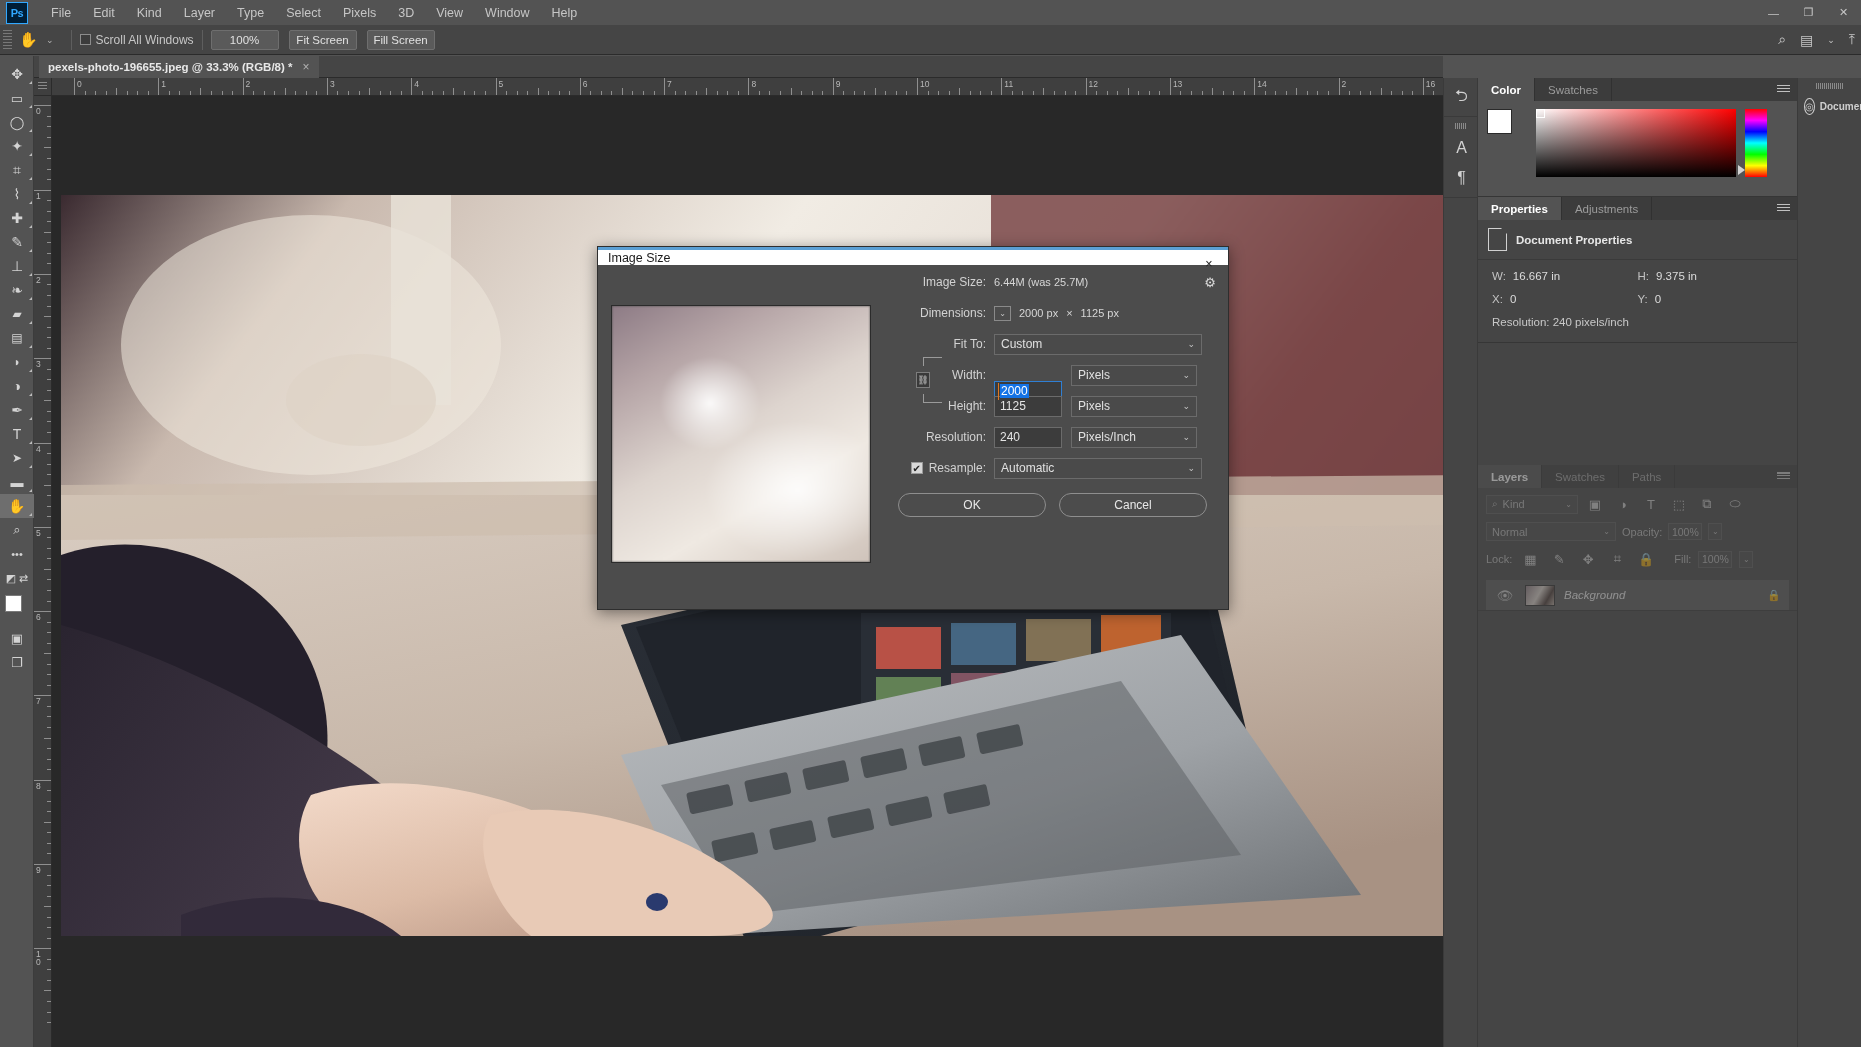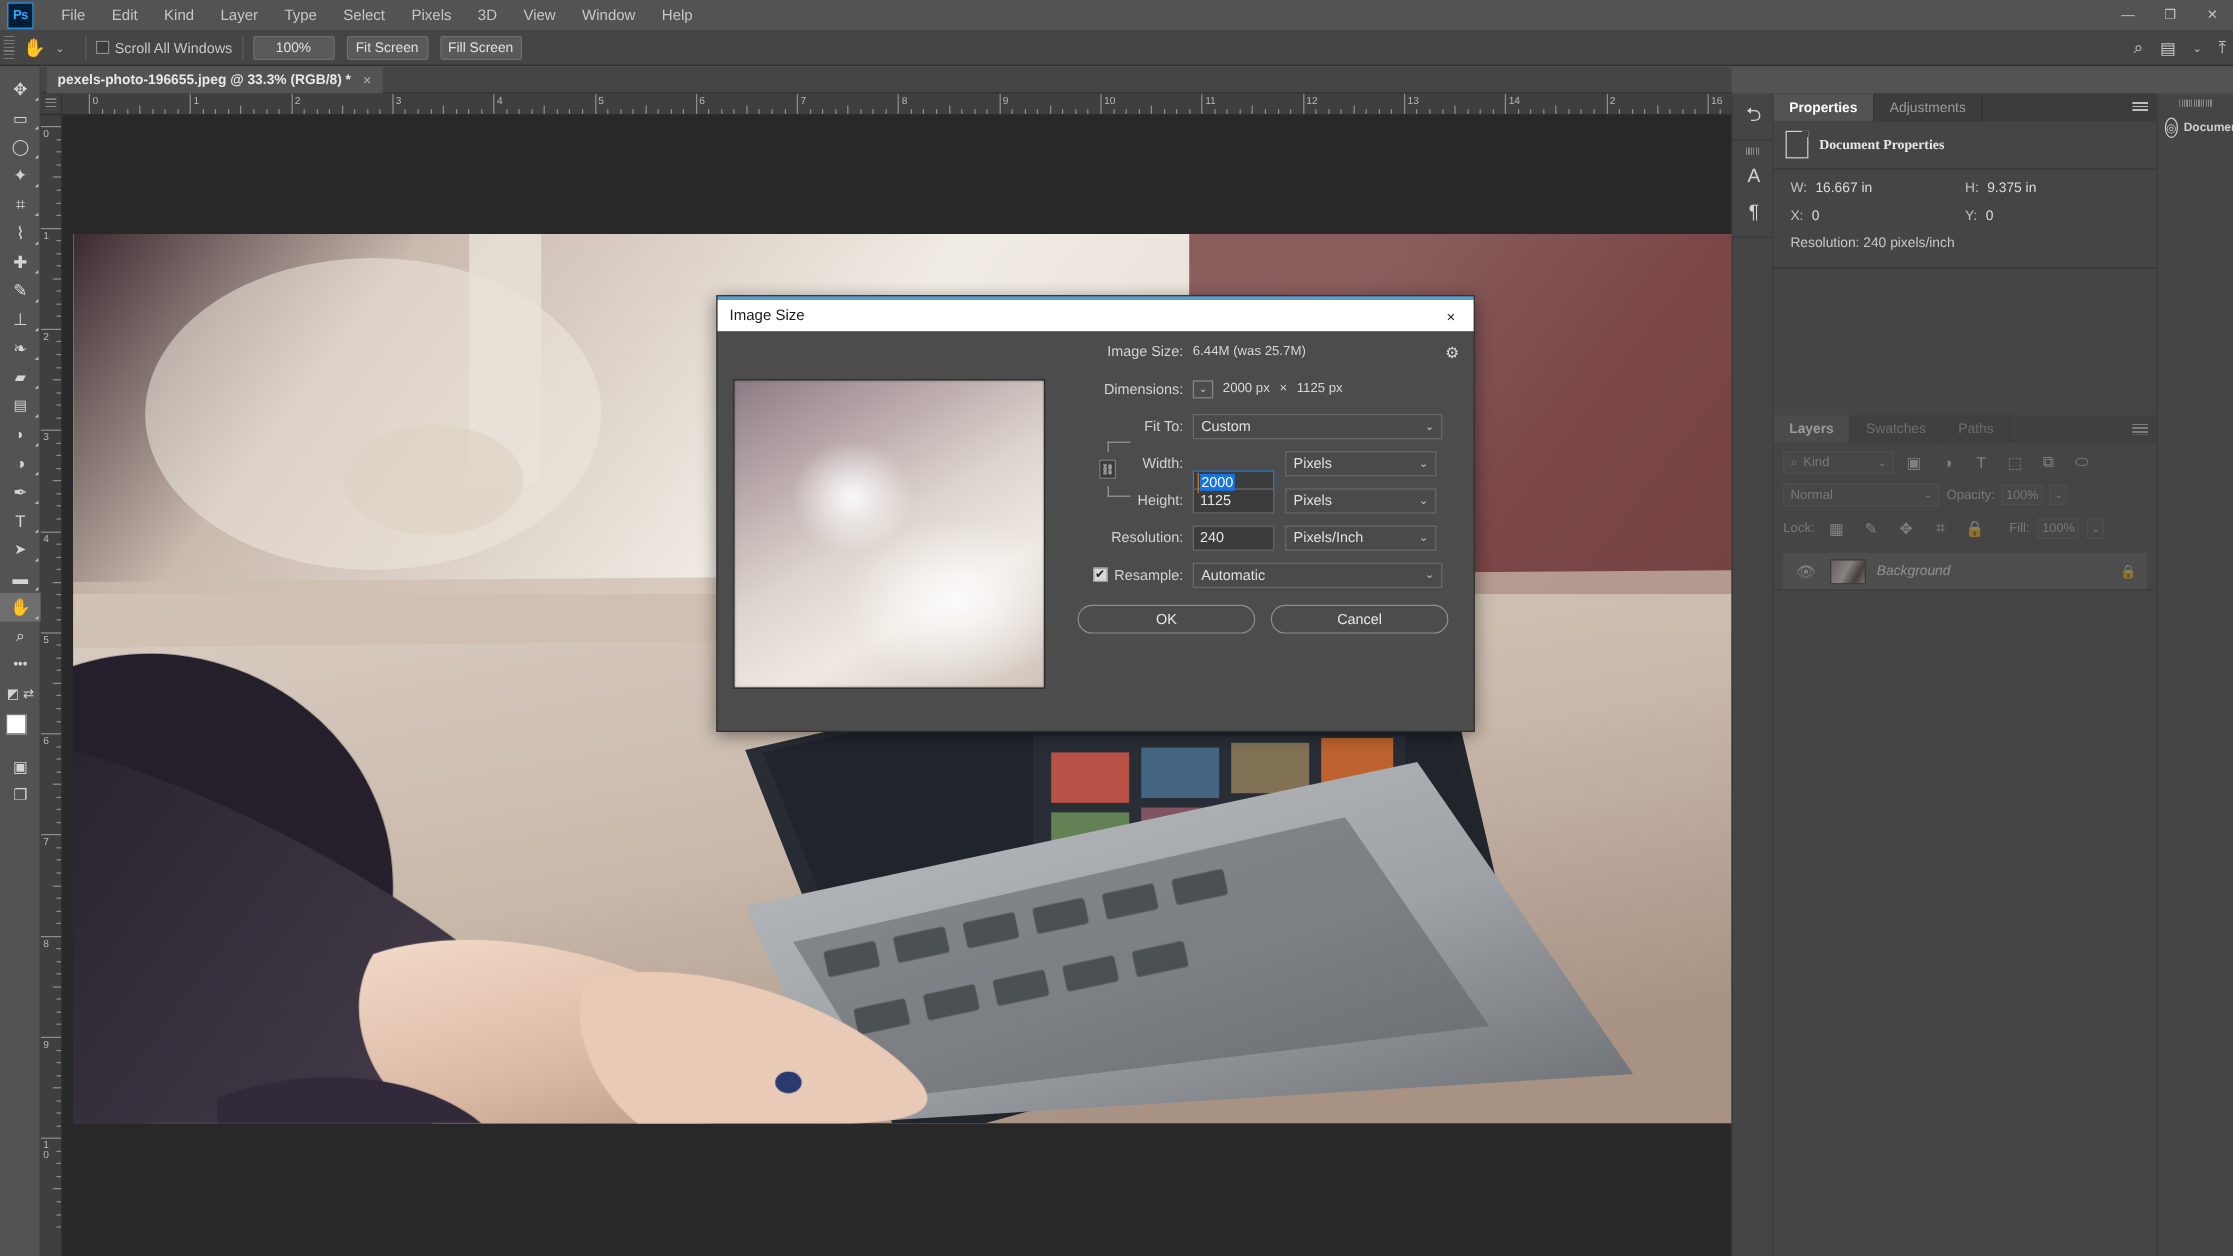--- a/index.html
+++ b/index.html
@@ -179,21 +179,21 @@
   .huebar { width: 22px; height: 68px; position: relative;
     background: linear-gradient(to bottom,#ff0000,#ff00ff,#0000ff,#00ffff,#00ff00,#ffff00,#ff0000); }
   .huemark { position:absolute; left:-7px; bottom:2px; width:0;height:0;
     border-top:5px solid transparent;border-bottom:5px solid transparent;border-left:7px solid #d4d4d4;}
 
   
   .prop-head { display:flex; align-items:center; gap:9px; padding: 8px 10px; background:#454545;
     border-bottom: 1px solid #3a3a3a; }
   .doc-ico { width:19px; height:23px; border:1.5px solid #d0d0d0; position:relative; }
   .doc-ico::after{content:"";position:absolute;right:-1px;top:-1px;border-left:6px solid transparent;border-top:6px solid #454545;}
-  .prop-title { color:#e6e6e6; font-size:11.5px; font-weight:bold;font-family:Liberation Serif, serif; }
+  .prop-title { color:#e6e6e6; font-size:11.5px; font-weight:bold; }
   .prop-body { padding: 10px 14px 14px; color:#c8c8c8; font-size:11.5px; }
   .prow { display:flex; margin-bottom: 11px; }
   .pcell { width: 50%; display:flex; gap:7px; }
   .plab { color:#c2c2c2; }
   .pval { color:#dcdcdc; }
   .pres { color:#c8c8c8; font-size:11.5px; margin-top: 6px; }
 
   
   .layers { opacity: .45; }
   .lrow1 { display:flex; align-items:center; gap:6px; padding: 6px 8px; }
@@ -231,21 +231,21 @@
     display:flex;align-items:center;justify-content:center;color:#cfcfcf;font-size:10px;}
 
   
   .modal {
     position: absolute; left: 597px; top: 246px; width: 632px; height: 364px;
     background: #4c4c4c; border: 1px solid #2e2e2e;
     box-shadow: 0 3px 14px rgba(0,0,0,.45);
   }
   .modal-top { height: 3px; background: #5a9fd4; }
   .modal-title {
-    height: 26px; background: #ffffff; display: flex; align-items: center;
+    height: 15px; background: #ffffff; display: flex; align-items: center;
     padding: 0 10px; position: relative;
   }
   .modal-title span { color: #1a1a1a; font-size: 12.5px; }
   .modal-x {
     position: absolute; right: 4px; top: 0; width: 30px; height: 28px;
     display: flex; align-items: center; justify-content: center;
     color: #333; font-size: 14px;
   }
   .modal-body { position: relative; height: 332px; padding: 14px; }
   .preview {
@@ -744,20 +744,41 @@
     </div>
     <div class="rail-grp">
       <div class="rail-grip"></div>
       <div class="rail-ico">A</div>
       <div class="rail-ico">¶</div>
     </div>
   </div>
 
   <div class="rightdock">
 
+    <div class="panel">
+      <div class="panel-tabs">
+        <div class="ptab sel">Color</div>
+        <div class="ptab">Swatches</div>
+        <div class="pmenu">
+            <i></i>
+          </div>
+      </div>
+      <div class="colorbody">
+        <div class="fgbg">
+          <span class="bg"></span>
+          <span class="fg"></span>
+        </div>
+        <div class="sqfield">
+          <span class="sqmark"></span>
+        </div>
+        <div class="huebar">
+          <span class="huemark"></span>
+        </div>
+      </div>
+    </div>
 
     <div class="panel">
       <div class="panel-tabs">
         <div class="ptab sel">Properties</div>
         <div class="ptab">Adjustments</div>
         <div class="pmenu">
             <i></i>
           </div>
       </div>
       <div class="prop-head">

